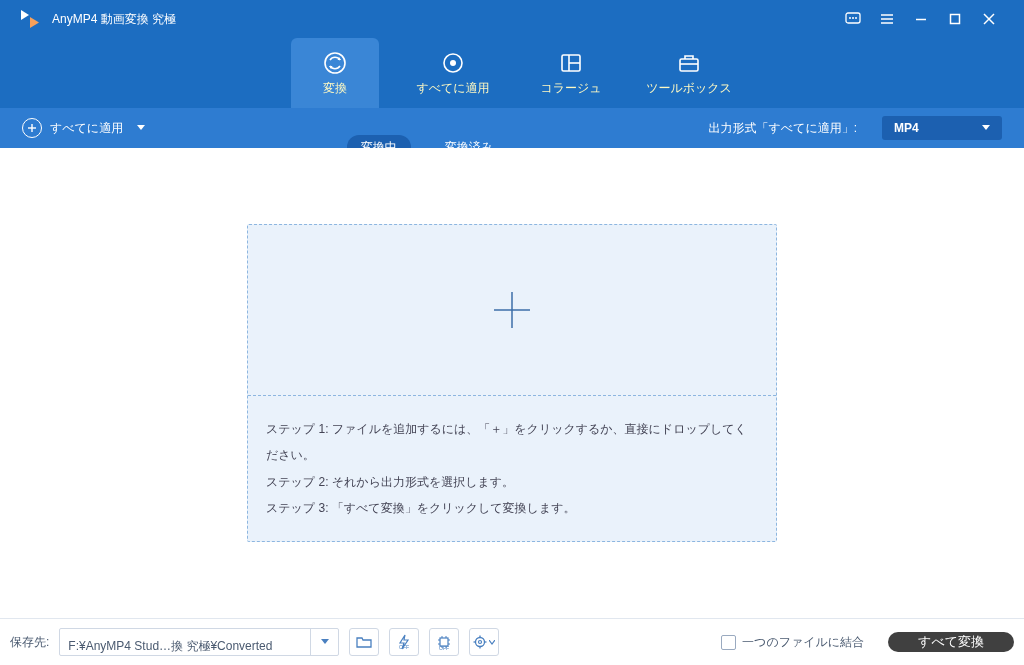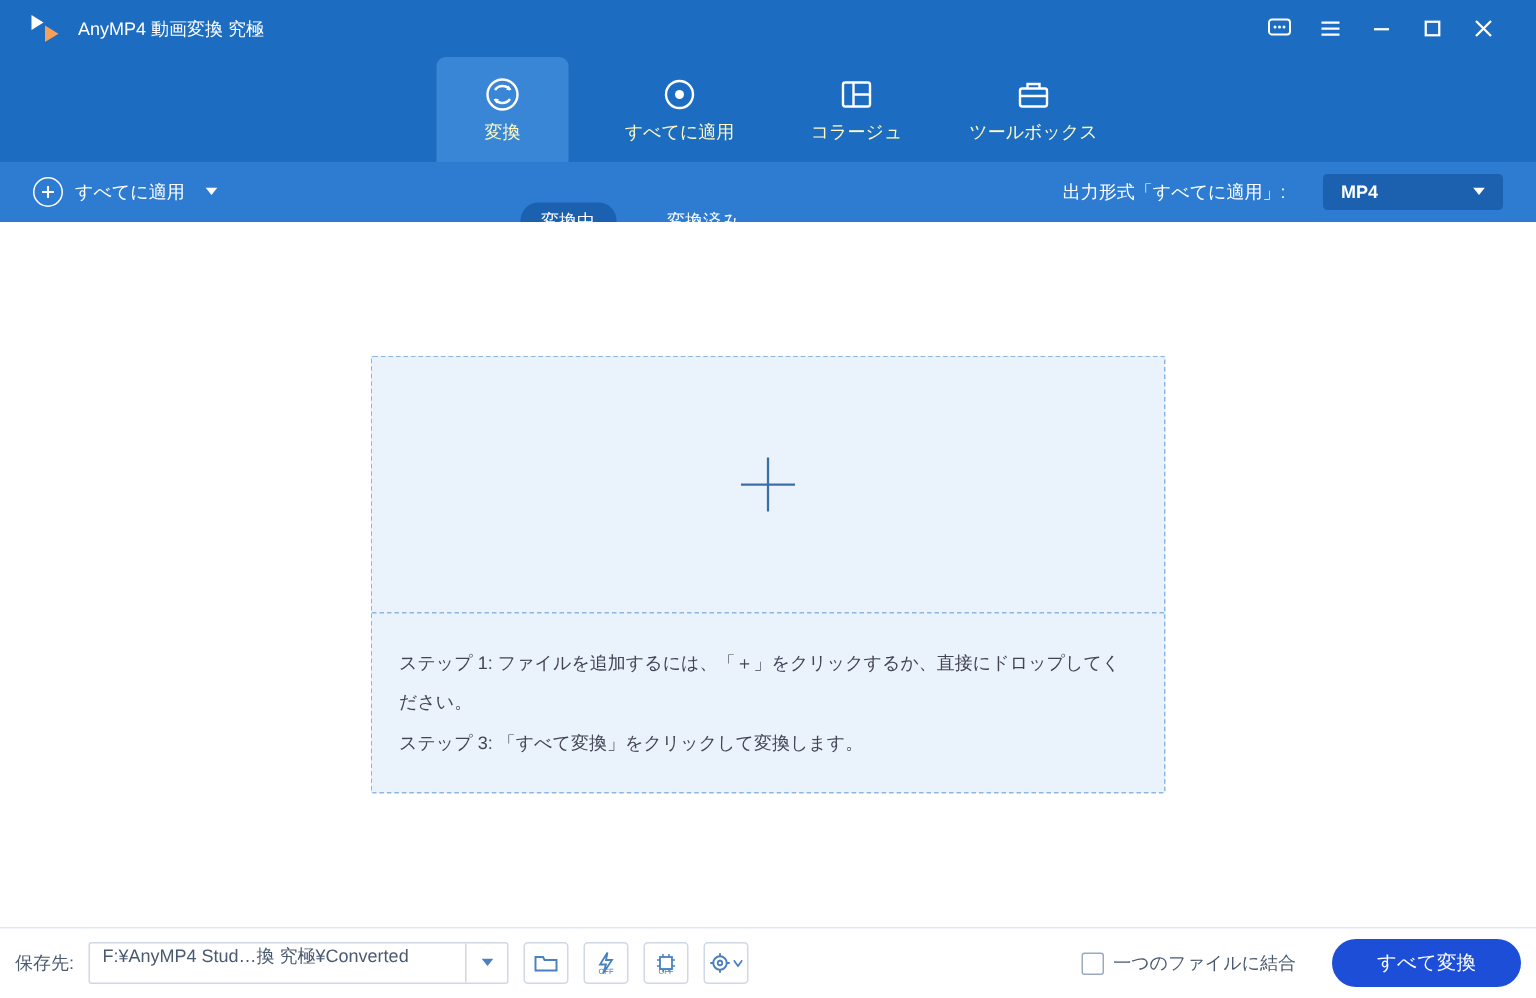--- a/index.html
+++ b/index.html
@@ -29,28 +29,28 @@
 .outfmt-label { margin-right: 25px; }
 .outfmt-select { background: #1c60b0; padding: 5px 12px; border-radius: 3px; min-width: 120px; display: flex; align-items: center; justify-content: space-between; cursor: pointer; font-size: 12px; font-weight: bold; }
 
 .content { height: 470px; background: #fff; position: relative; display: flex; align-items: center; justify-content: center; }
 .dropbox { width: 530px; border: 1.5px dashed #8db6e0; background: #eaf2fb; border-radius: 2px; }
 .droparea { height: 170px; display: flex; align-items: center; justify-content: center; cursor: pointer; }
 .steps { border-top: 1.5px dashed #8db6e0; padding: 20px 18px; }
 .step { font-size: 12px; color: #445; line-height: 2.2; }
 
 .bottombar { height: 47px; border-top: 1px solid #e1e7ef; display: flex; align-items: center; padding: 0 10px; font-size: 12px; color: #4a5a70; gap: 10px; }
-.pathbox { width: 280px; height: 28px; border: 1px solid #d0d8e4; border-radius: 2px; display: flex; align-items: flex-start; }
+.pathbox { width: 280px; height: 28px; border: 1px solid #d0d8e4; border-radius: 2px; display: flex; align-items: flex-end; }
 .pathtext { flex: 1; padding: 0 8px; white-space: nowrap; overflow: hidden; text-overflow: ellipsis; color: #4a5a70; }
 .pathdrop { width: 28px; height: 100%; border-left: 1px solid #d0d8e4; display: flex; align-items: center; justify-content: center; cursor: pointer; color: #4a80c0; }
 .iconbtn { width: 30px; height: 28px; border: 1px solid #d0d8e4; border-radius: 3px; display: flex; align-items: center; justify-content: center; cursor: pointer; color: #4a80c0; }
 .bottom-spacer { flex: 1; }
 .merge { display: flex; align-items: center; gap: 6px; cursor: pointer; }
 .merge-check { width: 15px; height: 15px; border: 1.5px solid #9aaac0; border-radius: 2px; }
-.convert-btn { background: #1d4ed8; color: #fff; padding: 0 30px; height: 32px; border-radius: 16px; display: flex; align-items: center; cursor: pointer; font-size: 13px; margin-left: 14px; }
+.convert-btn { background: #404040; color: #fff; padding: 0 30px; height: 20px; border-radius: 16px; display: flex; align-items: center; cursor: pointer; font-size: 13px; margin-left: 14px; }
 
 svg { display: block; }
 </style>
 </head>
 <body>
 
 <div class="titlebar">
   <div class="logo">
     <svg width="22" height="22" viewBox="0 0 22 22">
         <path d="M2 2 L10 7 L2 12 Z" fill="#fff"></path>
@@ -171,20 +171,21 @@
 <div class="content">
   <div class="dropbox">
     <div class="droparea">
       <svg width="44" height="44" viewBox="0 0 44 44">
         <line x1="22" y1="4" x2="22" y2="40" stroke="#3c6ea8" stroke-width="1.5"></line>
         <line x1="4" y1="22" x2="40" y2="22" stroke="#3c6ea8" stroke-width="1.5"></line>
       </svg>
     </div>
     <div class="steps">
       <div class="step">ステップ 1: ファイルを追加するには、「＋」をクリックするか、直接にドロップしてください。</div>
+      <div class="step">ステップ 2: それから出力形式を選択します。</div>
       <div class="step">ステップ 3: 「すべて変換」をクリックして変換します。</div>
     </div>
   </div>
 </div>
 
 <div class="bottombar">
   <span>保存先:</span>
   <div class="pathbox">
     <div class="pathtext">F:¥AnyMP4 Stud…換 究極¥Converted</div>
     <div class="pathdrop">

